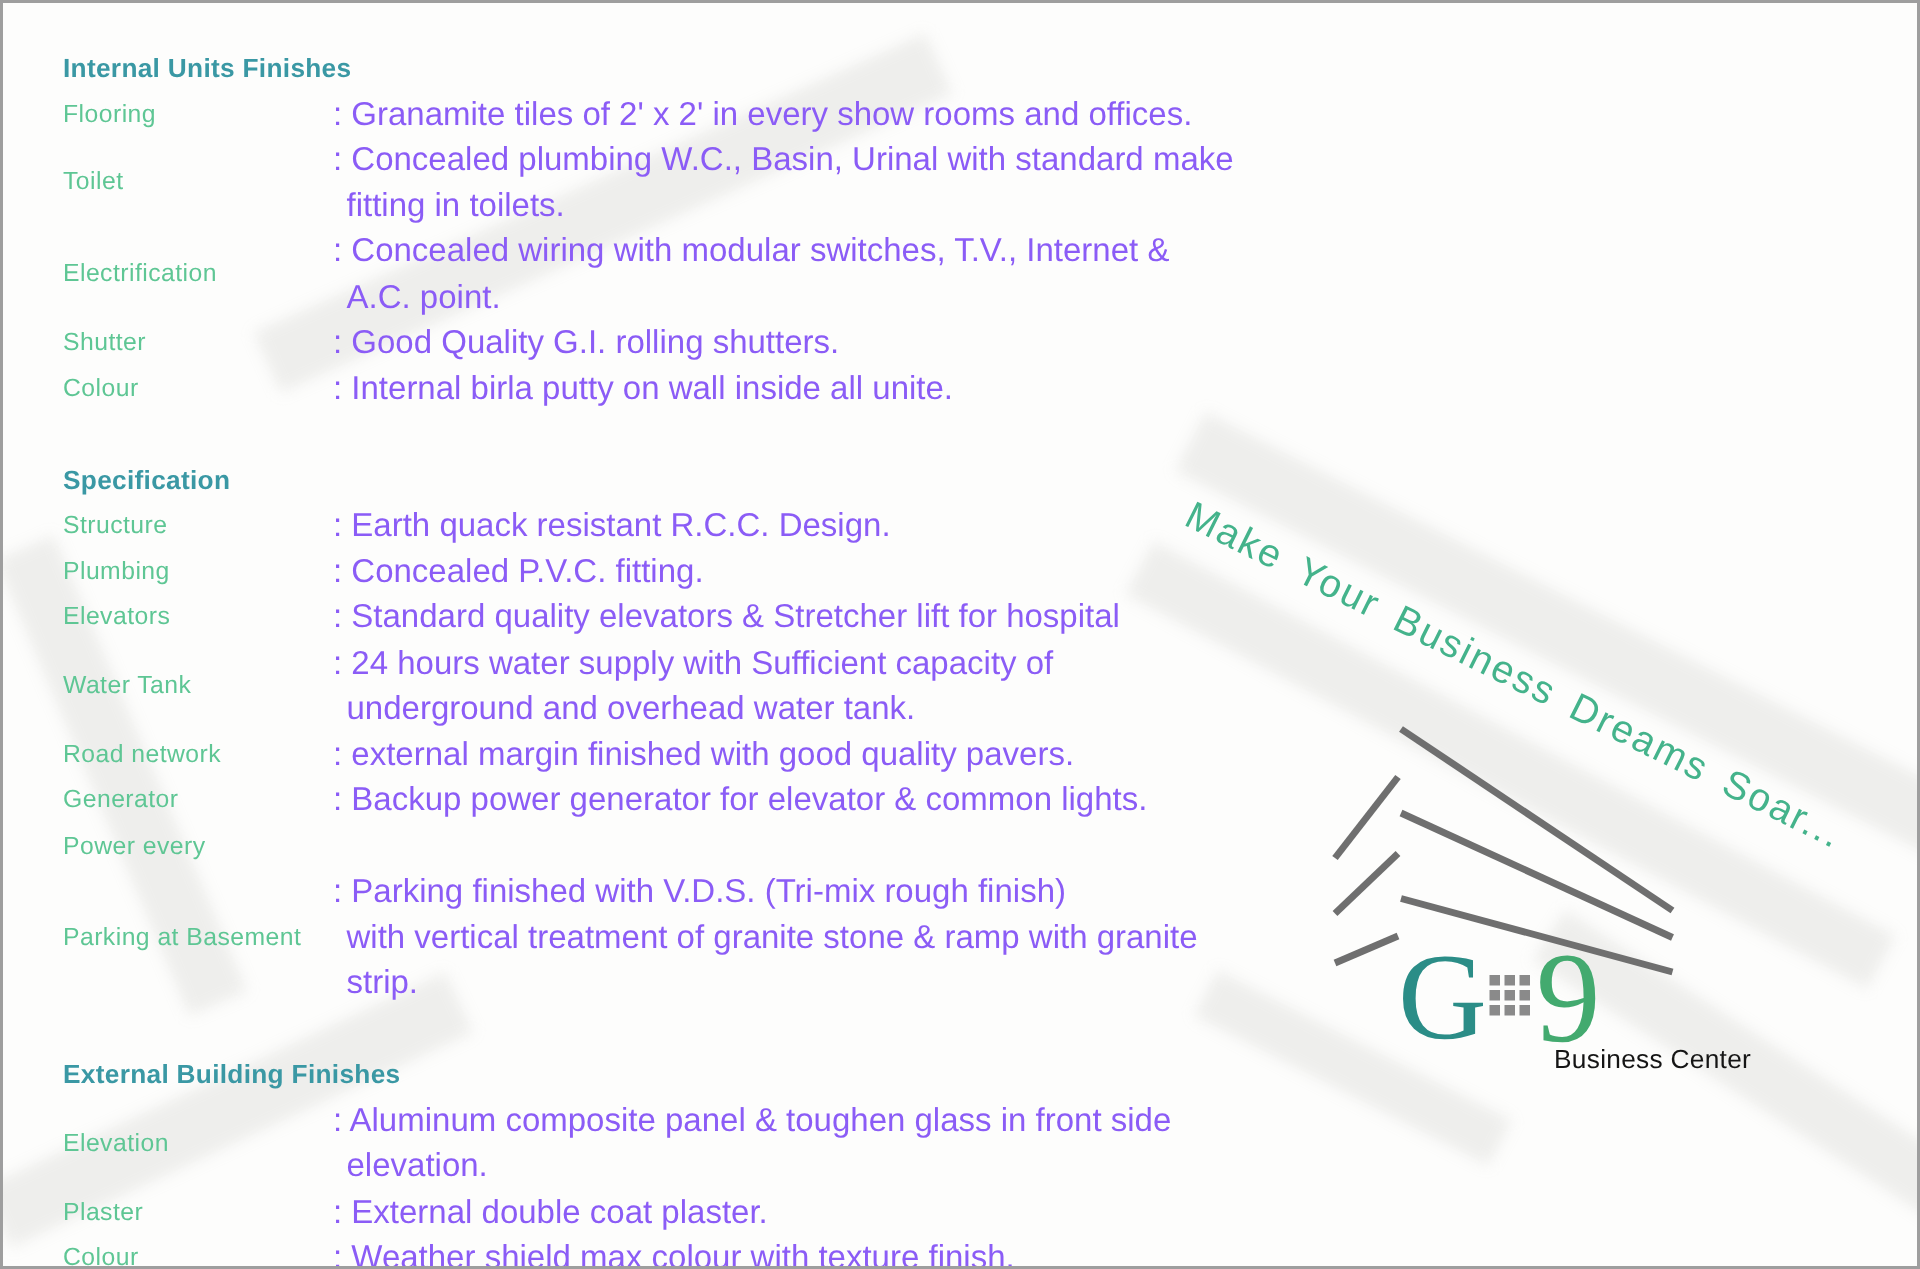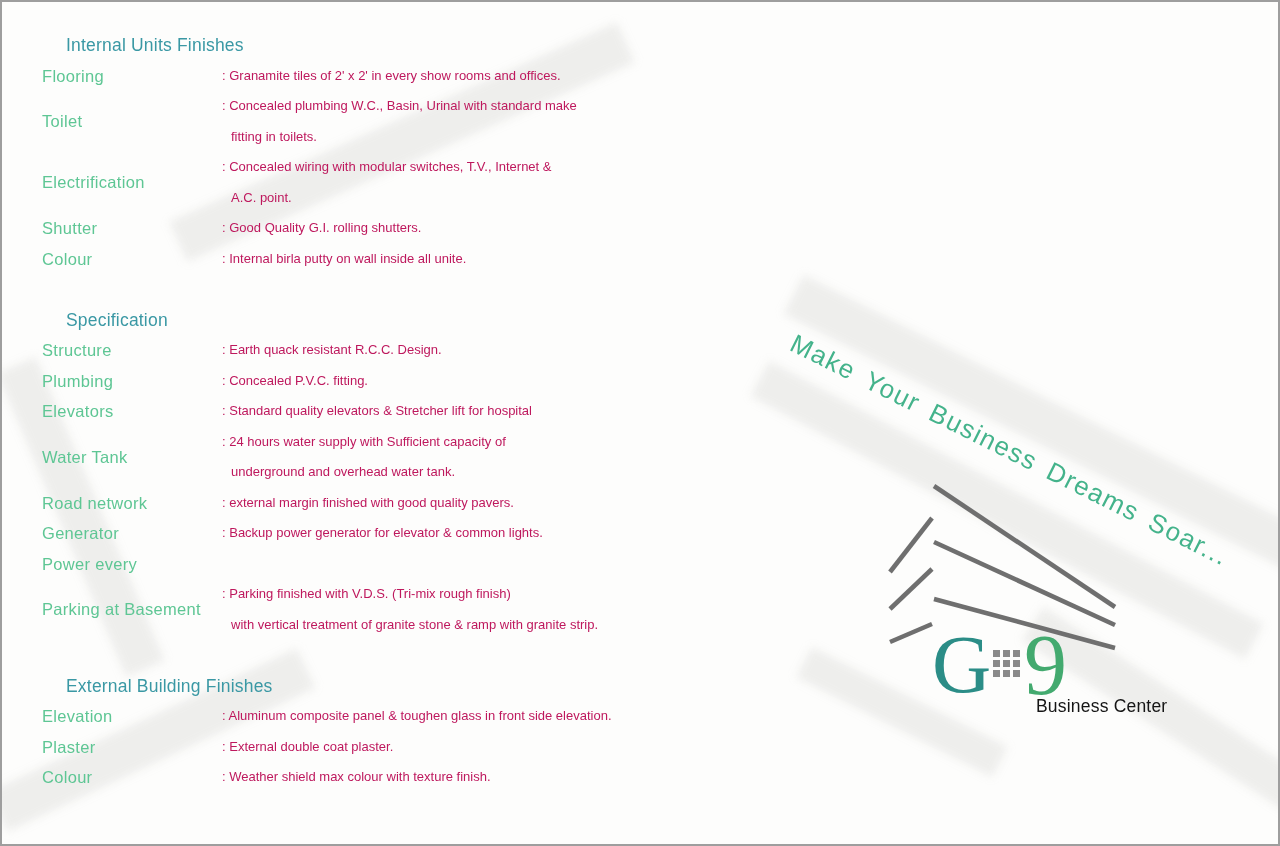--- a/index.html
+++ b/index.html
@@ -27,30 +27,30 @@
   .wm5 { left:725px;  top:488px; width:560px; height:40px; transform:rotate(28deg); }
   .wm6 { left:1000px; top:705px; width:380px; height:40px; transform:rotate(33deg); }
   .wm7 { left:790px;  top:693px; width:220px; height:34px; transform:rotate(27deg); }
 
   .content {
     position:absolute; left:40px; top:0; width:790px; z-index:2;
     padding-top:28px;
   }
   .spec-section + .spec-section { margin-top:30.5px; }
   .section-title {
-    color:#3a98a4; font-size:17.5px; font-weight:normal;
-    line-height:30.5px; letter-spacing:0.2px;margin-left:24px;
+    color:#3a98a4; font-size:17.5px; font-weight:bold;
+    line-height:30.5px; letter-spacing:0.2px;
   }
   .row { display:flex; align-items:center; }
   .row-label {
     flex:0 0 180px; color:#5ec694; font-size:16.5px;
     line-height:30.5px; letter-spacing:0.3px;
   }
   .row-desc {
-    flex:1; color:#be185d; font-size:13px; line-height:30.5px;
+    flex:1; color:#8b5cf6; font-size:22px; line-height:30.5px;
     white-space:pre-line;
     padding-left:9px; text-indent:-9px;
   }
 
   .tagline {
     position:absolute; left:797px; top:326px; z-index:1;
     transform:rotate(26.5deg); transform-origin:0 0;
     font-size:26px; letter-spacing:1.5px; word-spacing:5px;
     color:#44b38b; white-space:nowrap;
   }

